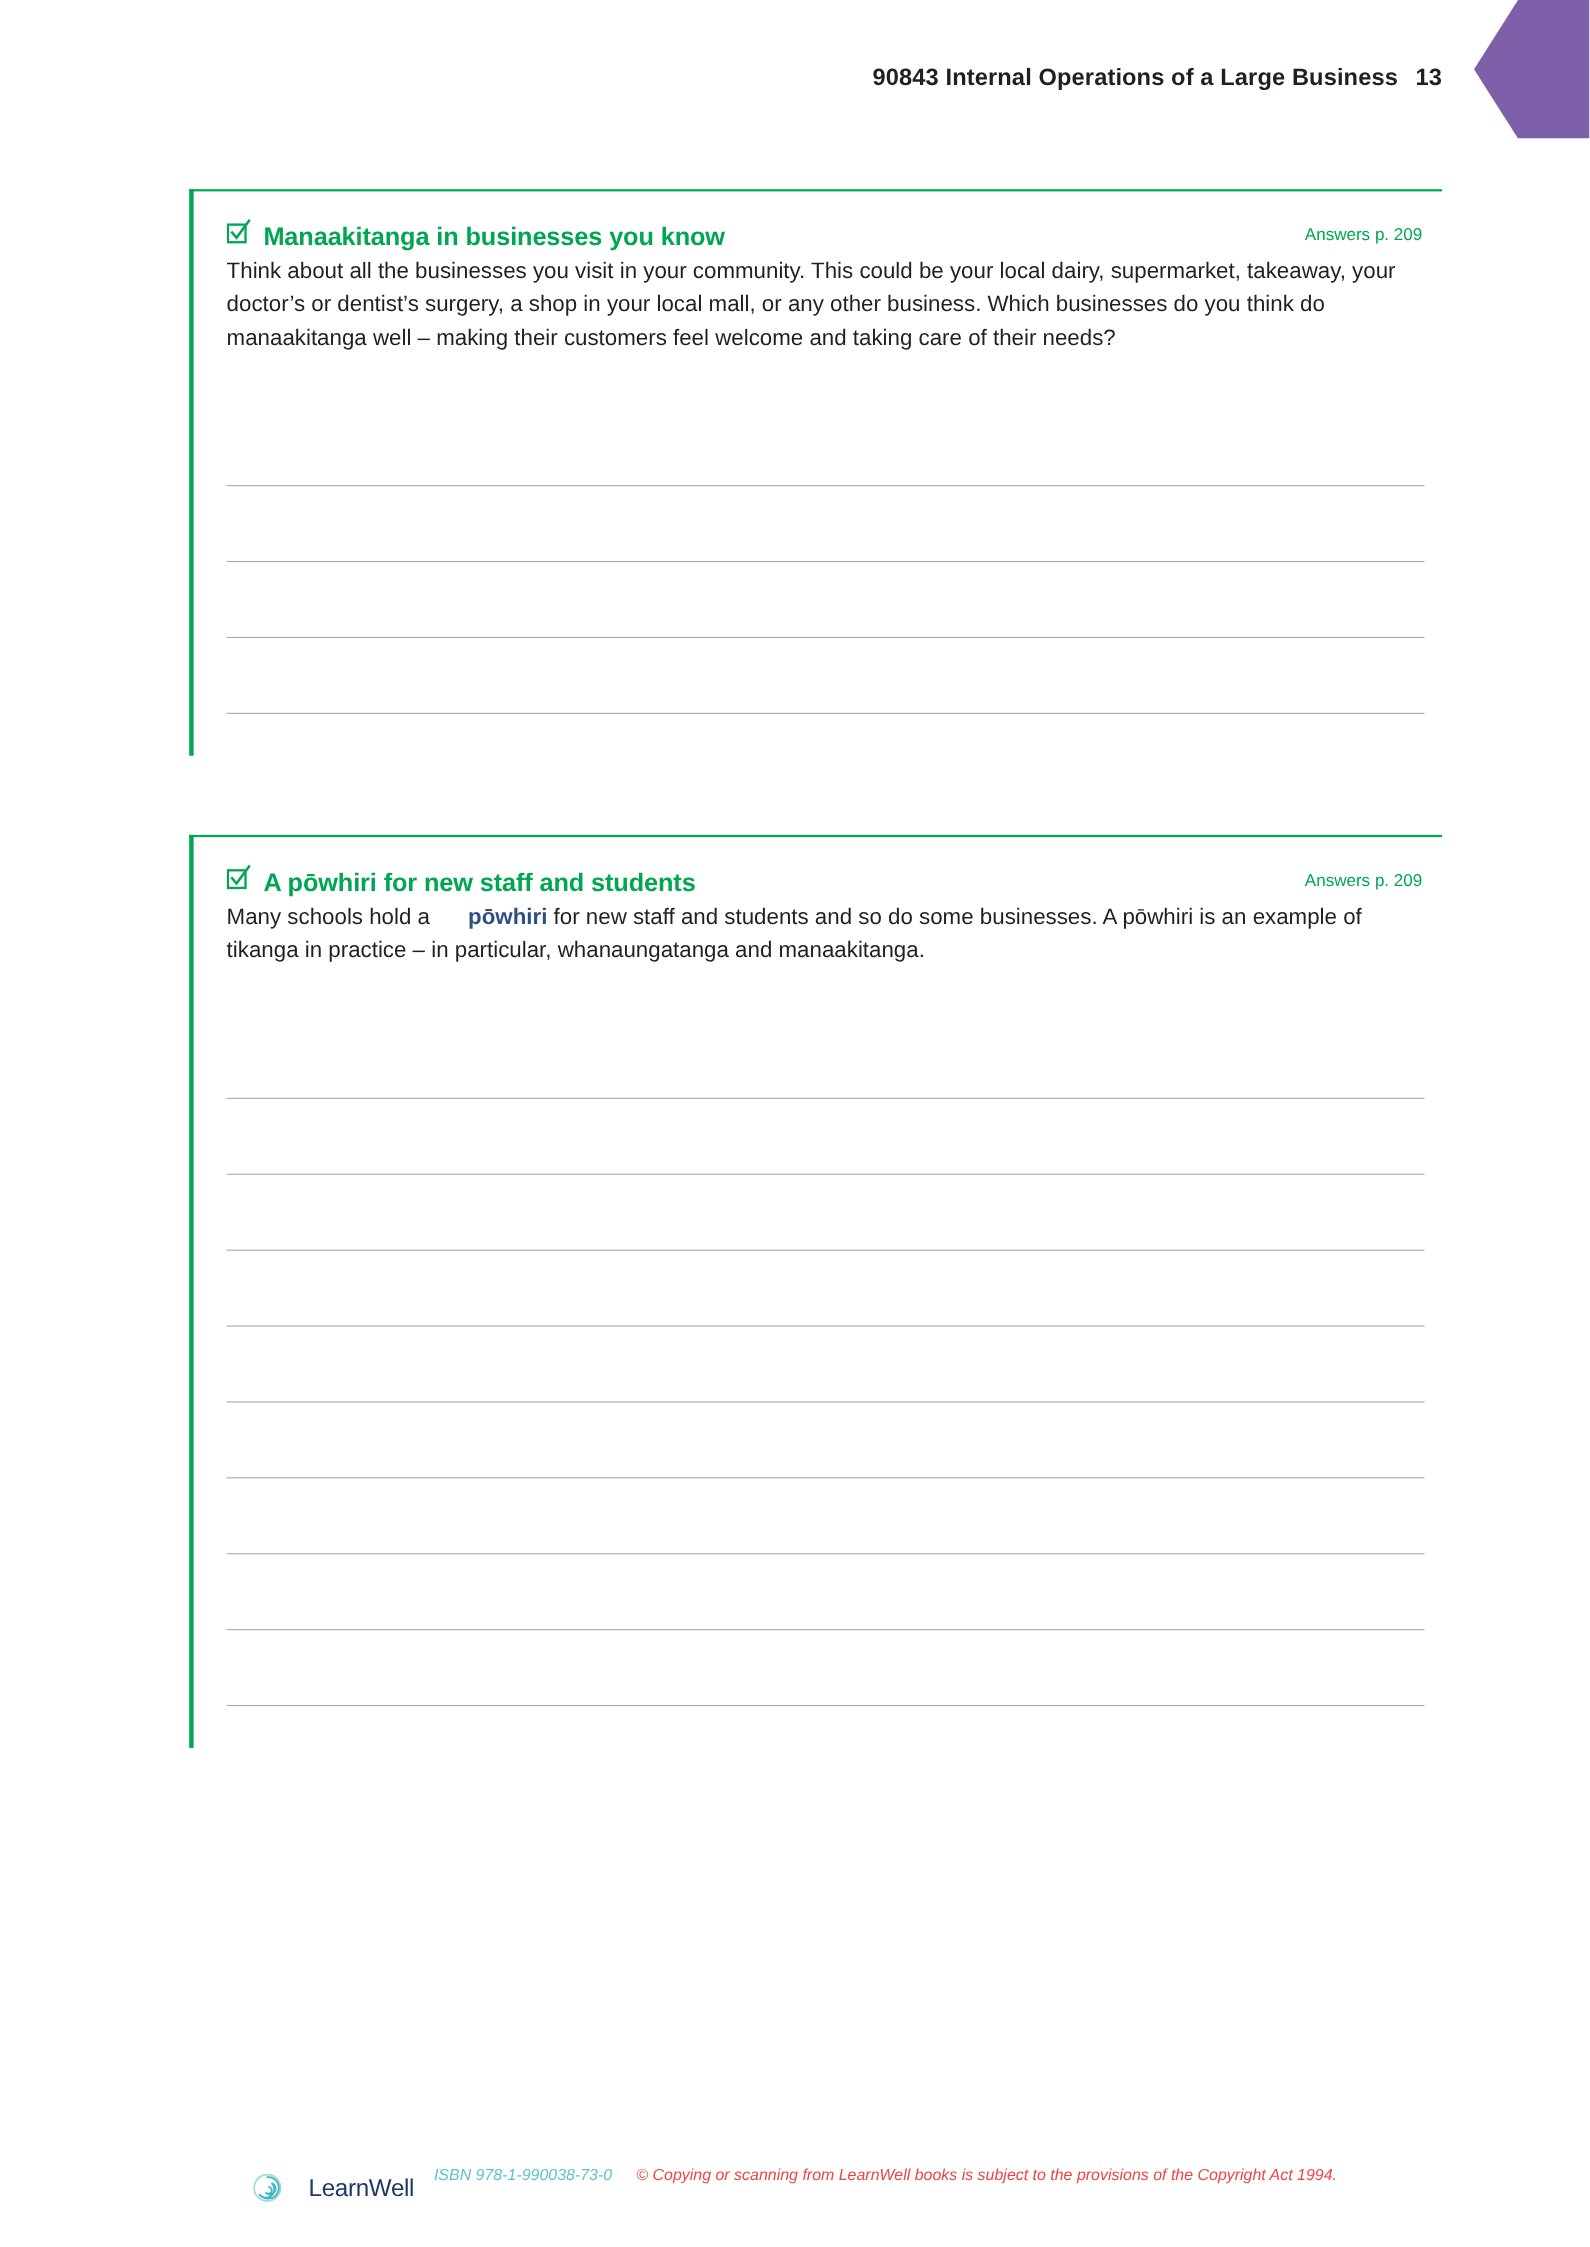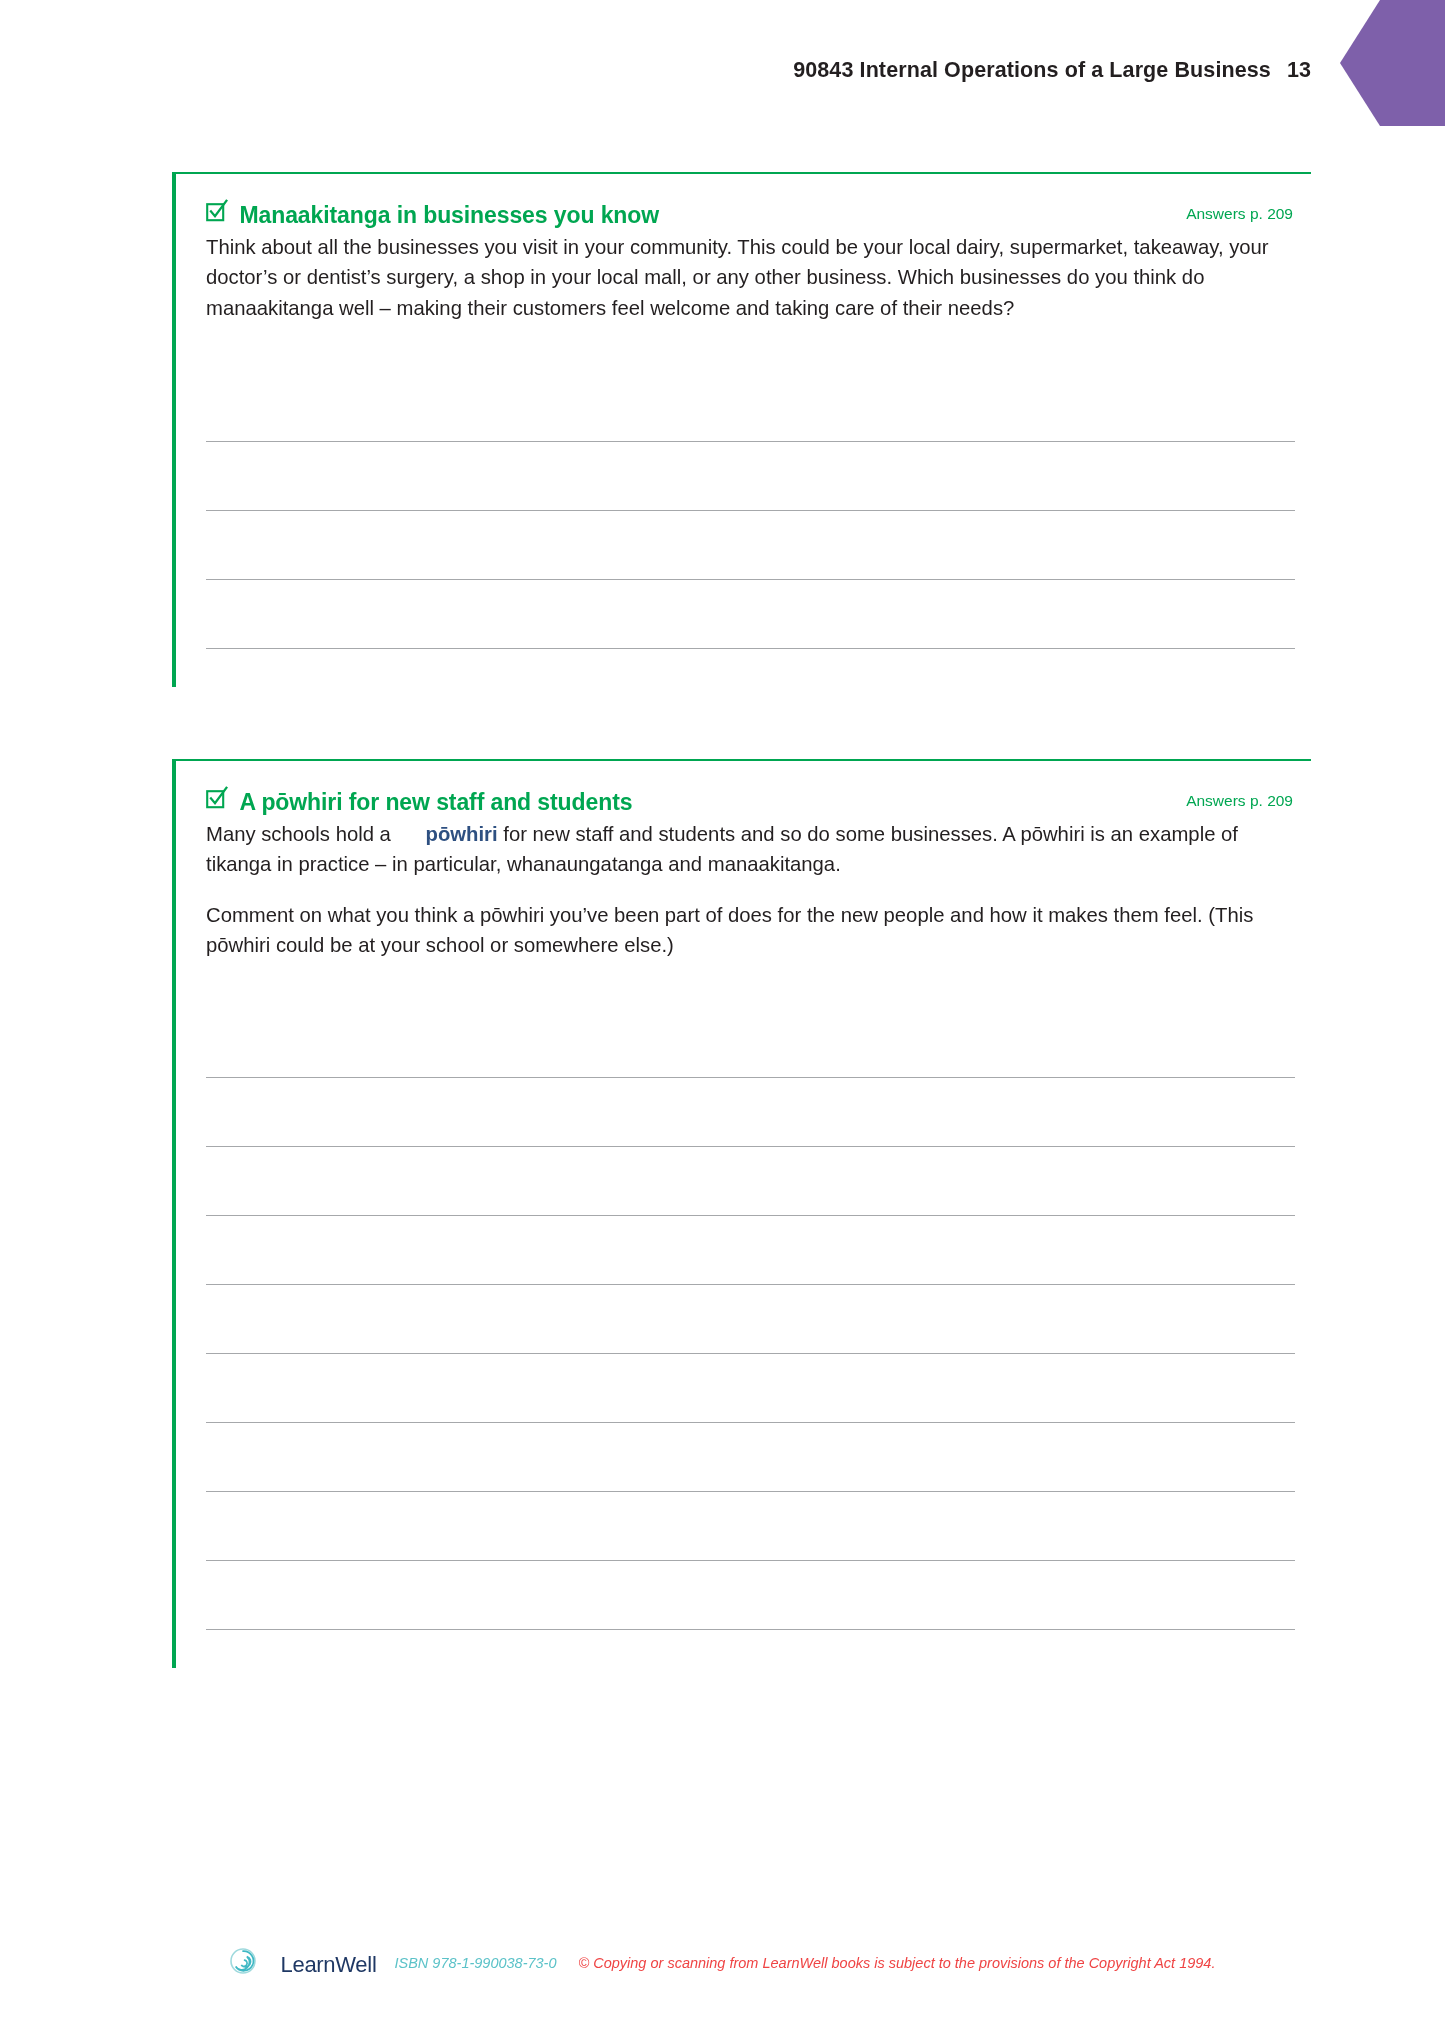--- a/index.html
+++ b/index.html
@@ -119,22 +119,23 @@
     left: 0;
     top: 1948px;
     width: 1445px;
     display: flex;
     align-items: center;
     justify-content: center;
     gap: 0;
   }
   .logo-wrap {
     display: flex;
-    align-items: flex-end;
+    align-items: flex-start;
     gap: 25px;
+    margin-top: 28px;
   }
   .logo-text {
     font-size: 22px;
     color: #1f3864;
     letter-spacing: -0.3px;
   }
   .isbn {
     font-size: 14.5px;
     font-style: italic;
     color: #5bc2c8;
@@ -190,21 +191,20 @@
       <svg width="22" height="24" viewBox="0 0 22 24" xmlns="http://www.w3.org/2000/svg">
         <rect x="1.2" y="5.2" width="16" height="16" fill="none" stroke="#00a651" stroke-width="2.1"></rect>
         <path d="M5 12.4 L9 17.2 L20.4 1.8" fill="none" stroke="#00a651" stroke-width="2.3" stroke-linecap="square"></path>
       </svg>
     </span>
     <span class="activity-title">A pōwhiri for new staff and students</span>
     <span class="answers-ref">Answers p. 209</span>
   </div>
   <div class="activity-body">
     <p class="para"><span>Many schools hold a </span><span class="term">pōwhiri</span><span> for new staff and students and so do some businesses. A pōwhiri is an example of tikanga in practice – in particular, whanaungatanga and manaakitanga.</span></p>
-    <p class="para tight">Comment on what you think a pōwhiri you’ve been part of does for the new people and how it makes them feel. (This pōwhiri could be at your school or somewhere else.)</p>
   </div>
   <div class="lines">
     <div class="lines-pad-top"></div>
     <div class="wline"></div>
     <div class="wline"></div>
     <div class="wline"></div>
     <div class="wline"></div>
     <div class="wline"></div>
     <div class="wline"></div>
     <div class="wline"></div>

